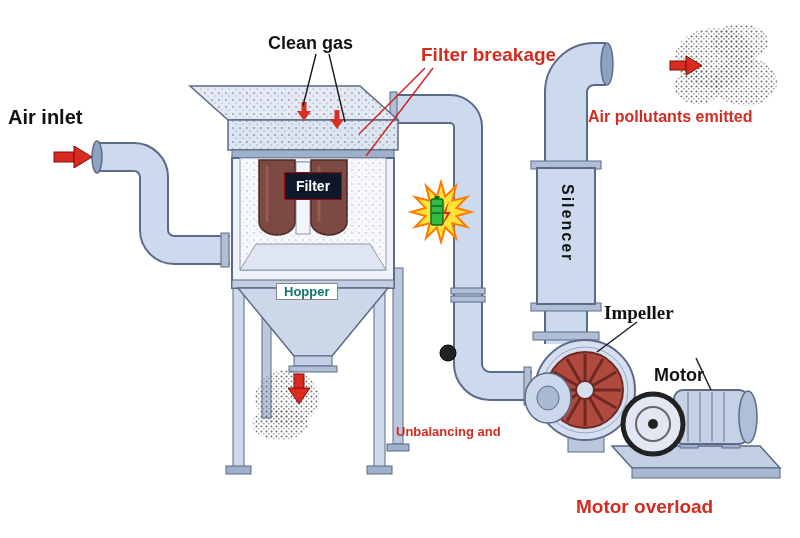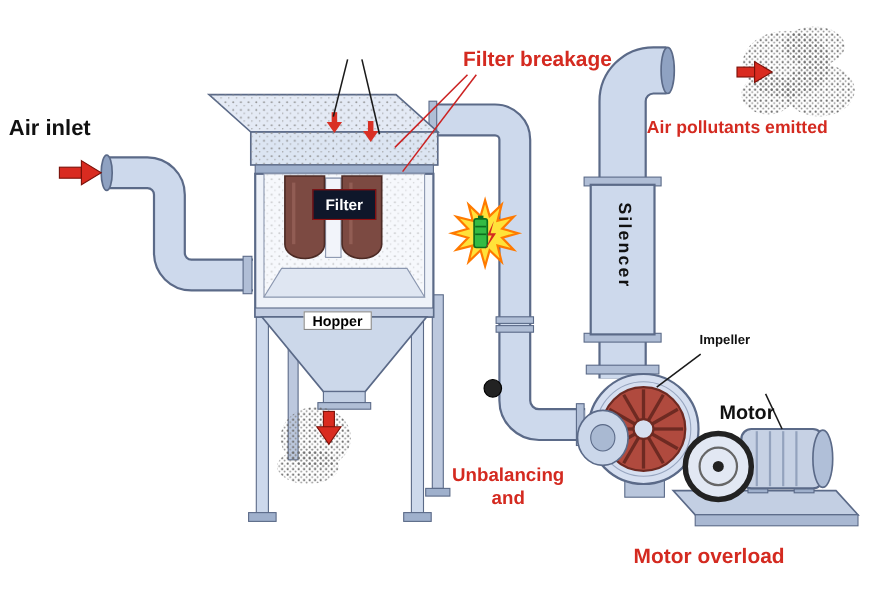--- a/index.html
+++ b/index.html
@@ -5,25 +5,25 @@
   html,body{margin:0;padding:0;background:#fff;}
   #stage{position:relative;width:800px;height:538px;background:#ffffff;overflow:hidden;
          font-family:"Liberation Sans",sans-serif;}
   #stage svg{position:absolute;left:0;top:0;}
   .label{position:absolute;font-weight:bold;color:#111;white-space:nowrap;}
   .red{color:#d42a20;}
   .filter-chip{position:absolute;left:284px;top:172px;width:56px;height:26px;background:#0f172a;
     border:1px solid #8f1010;color:#fff;display:flex;align-items:center;justify-content:center;
     font-weight:bold;font-size:14px;}
   .hopper-chip{position:absolute;left:276px;top:283px;background:#fff;border:1px solid #888;
-    padding:0 7px;font-size:13px;font-weight:600;color:#000000;}
+    padding:0 7px;font-size:13px;font-weight:600;color:#0f766e;}
   .silencer-label{position:absolute;left:576px;top:184px;transform:rotate(90deg);
     transform-origin:0 0;font-weight:bold;font-size:16px;letter-spacing:2px;color:#111;}
-  .unbalancing{position:absolute;left:396px;top:421px;width:132px;text-align:center;
-    color:#d42a20;font-weight:bold;font-size:17px;line-height:21px;}
+  .unbalancing{position:absolute;left:396px;top:421px;width:132px;text-align:left;
+    color:#d42a20;font-weight:bold;font-size:13px;line-height:21px;}
   .title{position:absolute;left:38px;top:483px;font-family:"Liberation Serif",serif;
     font-size:40px;font-weight:bold;color:#000;border-bottom:3px solid #000;
     padding:0 8px 1px 0;line-height:1.05;}
 </style>
 </head>
 <body>
 
 <div id="stage">
 
 <svg width="800" height="538" viewBox="0 0 800 538">
@@ -195,28 +195,29 @@
       <polygon points="686,56 702,65.5 686,75"></polygon>
     </g>
     <g>
       <rect x="294" y="374" width="10" height="15"></rect>
       <polygon points="288,388 310,388 299,404"></polygon>
     </g>
   </g>
 </svg>
 
 <div class="label" style="left:8px;top:106px;font-size:20px;">Air inlet</div>
+<div class="label" style="left:268px;top:33px;font-size:18px;">Clean gas</div>
 <div class="label red" style="left:386px;top:44px;font-size:19px;margin-left:35px;">Filter breakage</div>
 <div class="label red" style="left:588px;top:108px;font-size:16px;">Air pollutants emitted</div>
 
 <div class="filter-chip">Filter</div>
 <div class="silencer-label">Silencer</div>
 <div class="hopper-chip">Hopper</div>
 
-<div class="label" style="left:636px;top:302px;font-size:12px;">Impeller</div>
+<div class="label" style="left:604px;top:302px;font-size:19px;font-family:Liberation Serif, serif;">Impeller</div>
 <div class="label" style="left:654px;top:337px;font-size:18px;margin-top:28px;">Motor</div>
 
 <div class="unbalancing">
   <div>Unbalancing and</div>
 </div>
 
 <div class="label red" style="left:576px;top:496px;font-size:19px;">Motor overload</div>
 
 
 </div>

